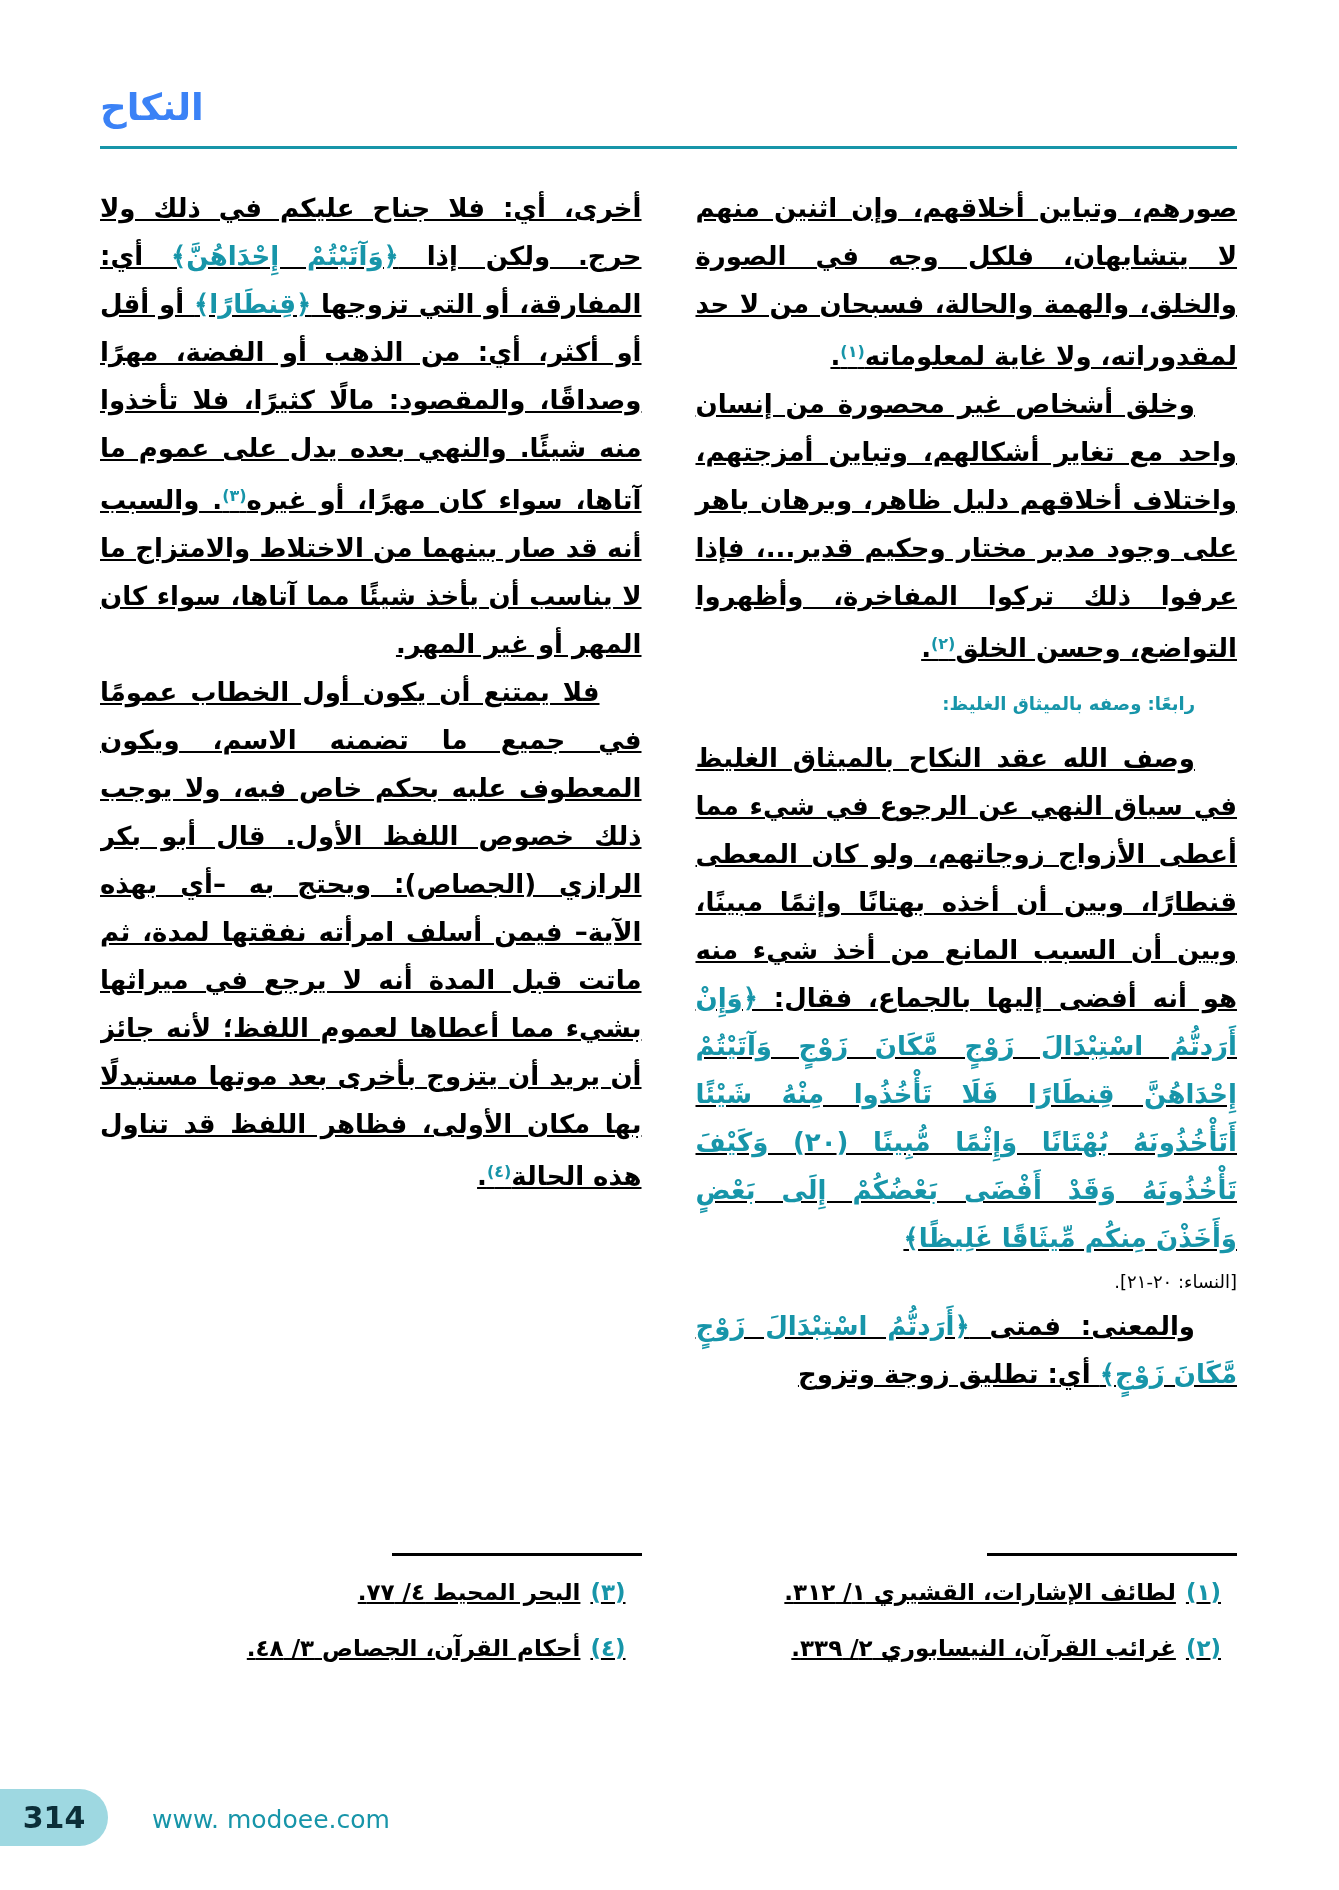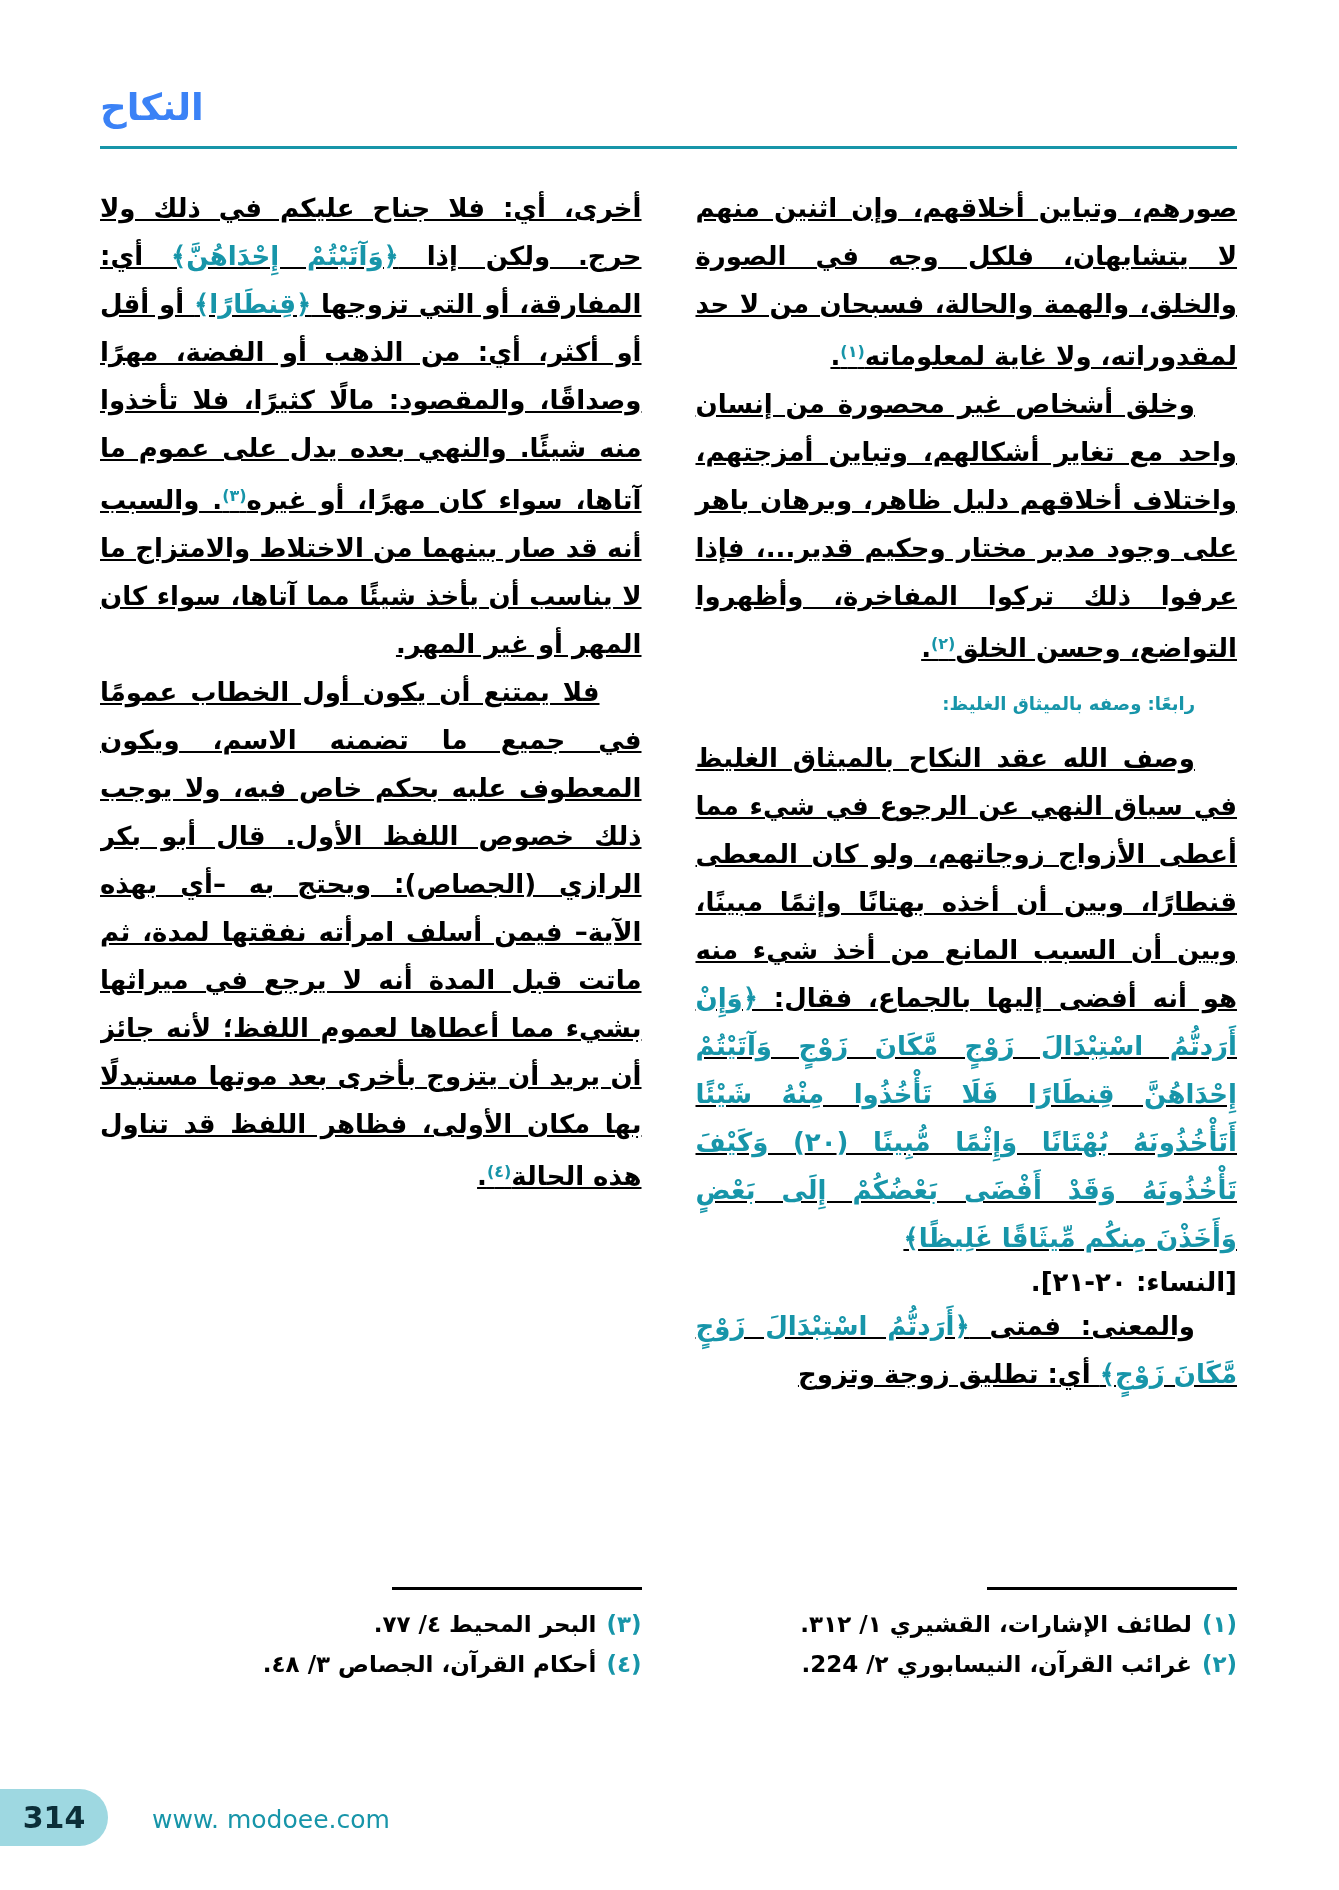--- a/index.html
+++ b/index.html
@@ -76,43 +76,44 @@
     margin: 10px 0 8px 0;
     color: #1795a9;
     font-size: 18px;
     font-weight: bold;
     line-height: 44px;
     text-indent: 42px;
     direction: rtl;
   }
   .verse-ref {
     margin: 0;
-    font-size: 26px;
-    font-weight: bold;
+    font-size: 18px;
+    font-weight: normal;
     line-height: 40px;
     color: #000;
     direction: rtl;
   }
 
   
   .footnotes { margin-top: auto; padding-top: 6px; }
   .fn-rule {
     width: 250px;
     height: 3px;
     background: #000;
     margin: 0 0 14px 0; 
   }
   .footnote {
-    margin: 0;
+    margin: 16px;
     font-size: 23px;
     font-weight: bold;
     line-height: 40px;
     color: #000;
     direction: rtl;
     text-align: right;
+    text-decoration: underline;
   }
   .fn-num { color: #1795a9; margin-left: 10px; white-space: nowrap; }
 
   
   .page-pill {
     position: absolute;
     left: 0;
     bottom: 44px;
     width: 108px;
     height: 57px;
@@ -155,21 +156,21 @@
 
       <p class="para indent"><span>وصف الله عقد النكاح بالميثاق الغليظ في سياق النهي عن الرجوع في شيء مما أعطى الأزواج زوجاتهم، ولو كان المعطى قنطارًا، وبين أن أخذه بهتانًا وإثمًا مبينًا، وبين أن السبب المانع من أخذ شيء منه هو أنه أفضى إليها بالجماع، فقال: </span><span class="quran">﴿وَإِنْ أَرَدتُّمُ اسْتِبْدَالَ زَوْجٍ مَّكَانَ زَوْجٍ وَآتَيْتُمْ إِحْدَاهُنَّ قِنطَارًا فَلَا تَأْخُذُوا مِنْهُ شَيْئًا أَتَأْخُذُونَهُ بُهْتَانًا وَإِثْمًا مُّبِينًا (٢٠) وَكَيْفَ تَأْخُذُونَهُ وَقَدْ أَفْضَى بَعْضُكُمْ إِلَى بَعْضٍ وَأَخَذْنَ مِنكُم مِّيثَاقًا غَلِيظًا﴾</span></p>
 
       <p class="verse-ref">[النساء: ٢٠-٢١].</p>
 
       <p class="para indent"><span>والمعنى: فمتى </span><span class="quran">﴿أَرَدتُّمُ اسْتِبْدَالَ زَوْجٍ مَّكَانَ زَوْجٍ﴾</span><span> أي: تطليق زوجة وتزوج</span></p>
 
       <div class="footnotes">
         <div class="fn-rule"></div>
         <p class="footnote"><span class="fn-num">(١)</span><span>لطائف الإشارات، القشيري ١/ ٣١٢.</span></p>
-        <p class="footnote"><span class="fn-num">(٢)</span><span>غرائب القرآن، النيسابوري ٢/ 224.</span></p>
+        <p class="footnote"><span class="fn-num">(٢)</span><span>غرائب القرآن، النيسابوري ٢/ ٣٣٩.</span></p>
       </div>
     </section>
 
     <section class="col">
       <p class="para"><span>أخرى، أي: فلا جناح عليكم في ذلك ولا حرج. ولكن إذا </span><span class="quran">﴿وَآتَيْتُمْ إِحْدَاهُنَّ﴾</span><span> أي: المفارقة، أو التي تزوجها </span><span class="quran">﴿قِنطَارًا﴾</span><span> أو أقل أو أكثر، أي: من الذهب أو الفضة، مهرًا وصداقًا، والمقصود: مالًا كثيرًا، فلا تأخذوا منه شيئًا. والنهي بعده يدل على عموم ما آتاها، سواء كان مهرًا، أو غيره</span><span class="fnref">(٣)</span><span>. والسبب أنه قد صار بينهما من الاختلاط والامتزاج ما لا يناسب أن يأخذ شيئًا مما آتاها، سواء كان المهر أو غير المهر.</span></p>
 
       <p class="para indent"><span>فلا يمتنع أن يكون أول الخطاب عمومًا في جميع ما تضمنه الاسم، ويكون المعطوف عليه بحكم خاص فيه، ولا يوجب ذلك خصوص اللفظ الأول. قال أبو بكر الرازي (الجصاص): ويحتج به –أي بهذه الآية– فيمن أسلف امرأته نفقتها لمدة، ثم ماتت قبل المدة أنه لا يرجع في ميراثها بشيء مما أعطاها لعموم اللفظ؛ لأنه جائز أن يريد أن يتزوج بأخرى بعد موتها مستبدلًا بها مكان الأولى، فظاهر اللفظ قد تناول هذه الحالة</span><span class="fnref">(٤)</span><span>.</span></p>
 
 
       <div class="footnotes">

